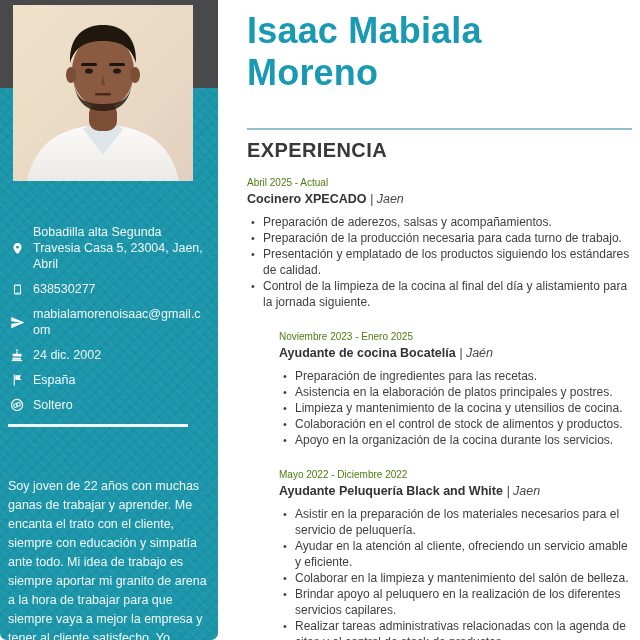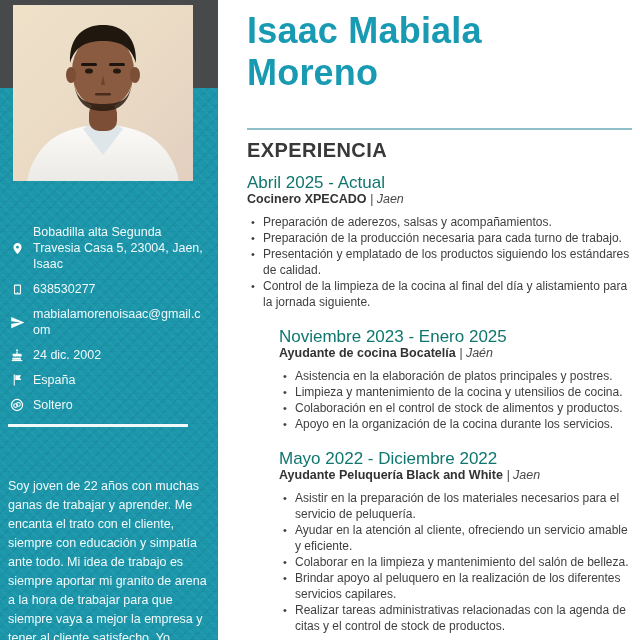--- a/index.html
+++ b/index.html
@@ -12,20 +12,21 @@
   .page{position:absolute;inset:0;}
 
   
   .sidebar{
     position:absolute;left:0;top:0;width:218px;height:640px;
     background-color:#1b96ab;
     background-image:
       repeating-linear-gradient(45deg, rgba(255,255,255,0.035) 0 2px, rgba(255,255,255,0) 2px 7px),
       repeating-linear-gradient(-45deg, rgba(0,0,0,0.04) 0 2px, rgba(0,0,0,0) 2px 9px),
       repeating-linear-gradient(0deg, rgba(0,0,0,0.025) 0 1px, rgba(0,0,0,0) 1px 6px);
+    border-radius: 7px;
   }
   .top-band{
     position:absolute;left:0;top:0;width:218px;height:88px;
     background:#47494b;
   }
   .photo{
     position:absolute;left:13px;top:5px;width:180px;height:176px;
     overflow:hidden;background:#ead9c2;
   }
   .photo svg{display:block;}
@@ -67,21 +68,21 @@
   }
   .rule{
     border:none;height:2px;background:#8fc0ca;margin:34px 0 0 0;width:385px;
   }
   .section-title{
     margin:9px 0 0 0;color:#383838;font-size:20px;font-weight:bold;
     letter-spacing:0.4px;
   }
   .entry{margin-top:13px;}
   .entry + .entry{margin-top:19px;margin-left:32px;}
-  .entry-dates{color:#0f766e;font-size:17px;line-height:16px;}
+  .entry-dates{color:#4d7c0f;font-size:10px;line-height:16px;}
   .entry-titleline{color:#333333;font-size:12.5px;line-height:16px;}
   .entry-title{font-weight:bold;}
   .entry-loc{color:#4a4a4a;font-style:italic;}
   .bullets{
     list-style:none;margin:7px 0 0 0;padding:0 0 0 4px;
   }
   .bullets li{
     position:relative;color:#3f3f3f;font-size:12px;line-height:16px;
     padding-left:12px;
   }
@@ -139,21 +140,21 @@
     <ul class="contact">
       <li>
         <span class="cicon">
           <svg width="13" height="15" viewBox="0 0 24 24">
               <path fill="#ffffff" d="M12 2C7.9 2 4.5 5.4 4.5 9.5c0 5.6 7.5 12.5 7.5 12.5s7.5-6.9 7.5-12.5C19.5 5.4 16.1 2 12 2zm0 10.2a2.7 2.7 0 1 1 0-5.4 2.7 2.7 0 0 1 0 5.4z"></path>
             </svg>
         </span>
         <span class="ctext">
           <span class="addr-line">Bobadilla alta Segunda</span>
           <span class="addr-line">Travesia Casa 5, 23004, Jaen,</span>
-          <span class="addr-line">Isaac</span>
+          <span class="addr-line">Abril</span>
         </span>
       </li>
       <li>
         <span class="cicon">
           <svg width="11" height="15" viewBox="0 0 24 24">
               <path fill="none" stroke="#ffffff" stroke-width="2.4" d="M7 2.5h10a1.5 1.5 0 0 1 1.5 1.5v16a1.5 1.5 0 0 1-1.5 1.5H7A1.5 1.5 0 0 1 5.5 20V4A1.5 1.5 0 0 1 7 2.5z"></path>
               <rect x="10" y="17.2" width="4" height="2" rx="1" fill="#ffffff"></rect>
             </svg>
         </span>
         <span class="ctext">638530277</span>
@@ -218,20 +219,21 @@
       </ul>
     </section>
 
     <section class="entry">
       <div class="entry-dates">Noviembre 2023 - Enero 2025</div>
       <div class="entry-titleline">
         <span class="entry-title">Ayudante de cocina Bocatelía</span>
         <span class="entry-loc">| Jaén</span>
       </div>
       <ul class="bullets">
+        <li>Preparación de ingredientes para las recetas.</li>
         <li>Asistencia en la elaboración de platos principales y postres.</li>
         <li>Limpieza y mantenimiento de la cocina y utensilios de cocina.</li>
         <li>Colaboración en el control de stock de alimentos y productos.</li>
         <li>Apoyo en la organización de la cocina durante los servicios.</li>
       </ul>
     </section>
 
     <section class="entry">
       <div class="entry-dates">Mayo 2022 - Diciembre 2022</div>
       <div class="entry-titleline">

